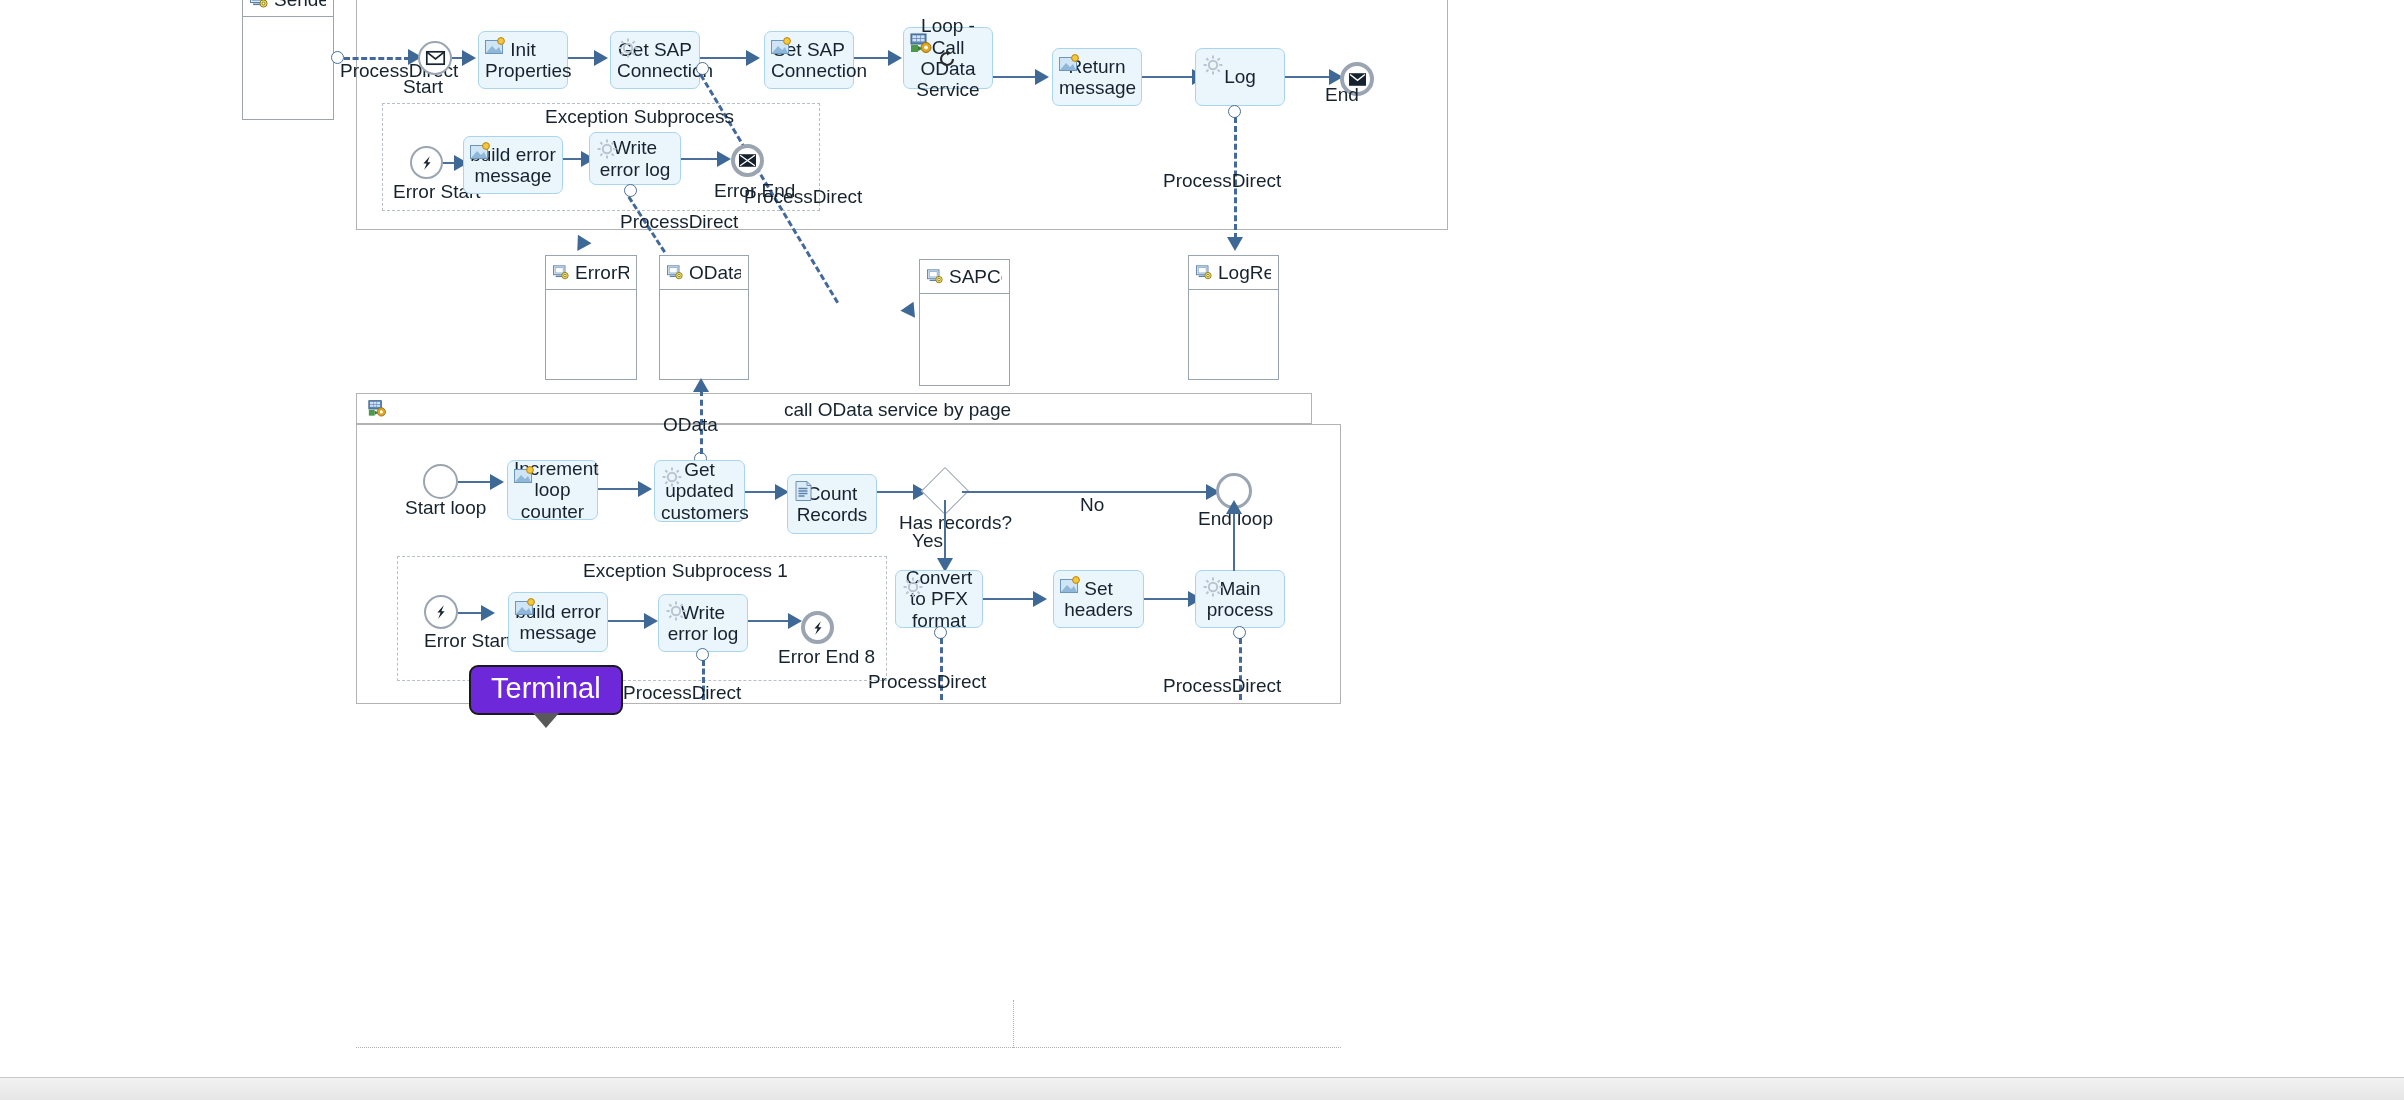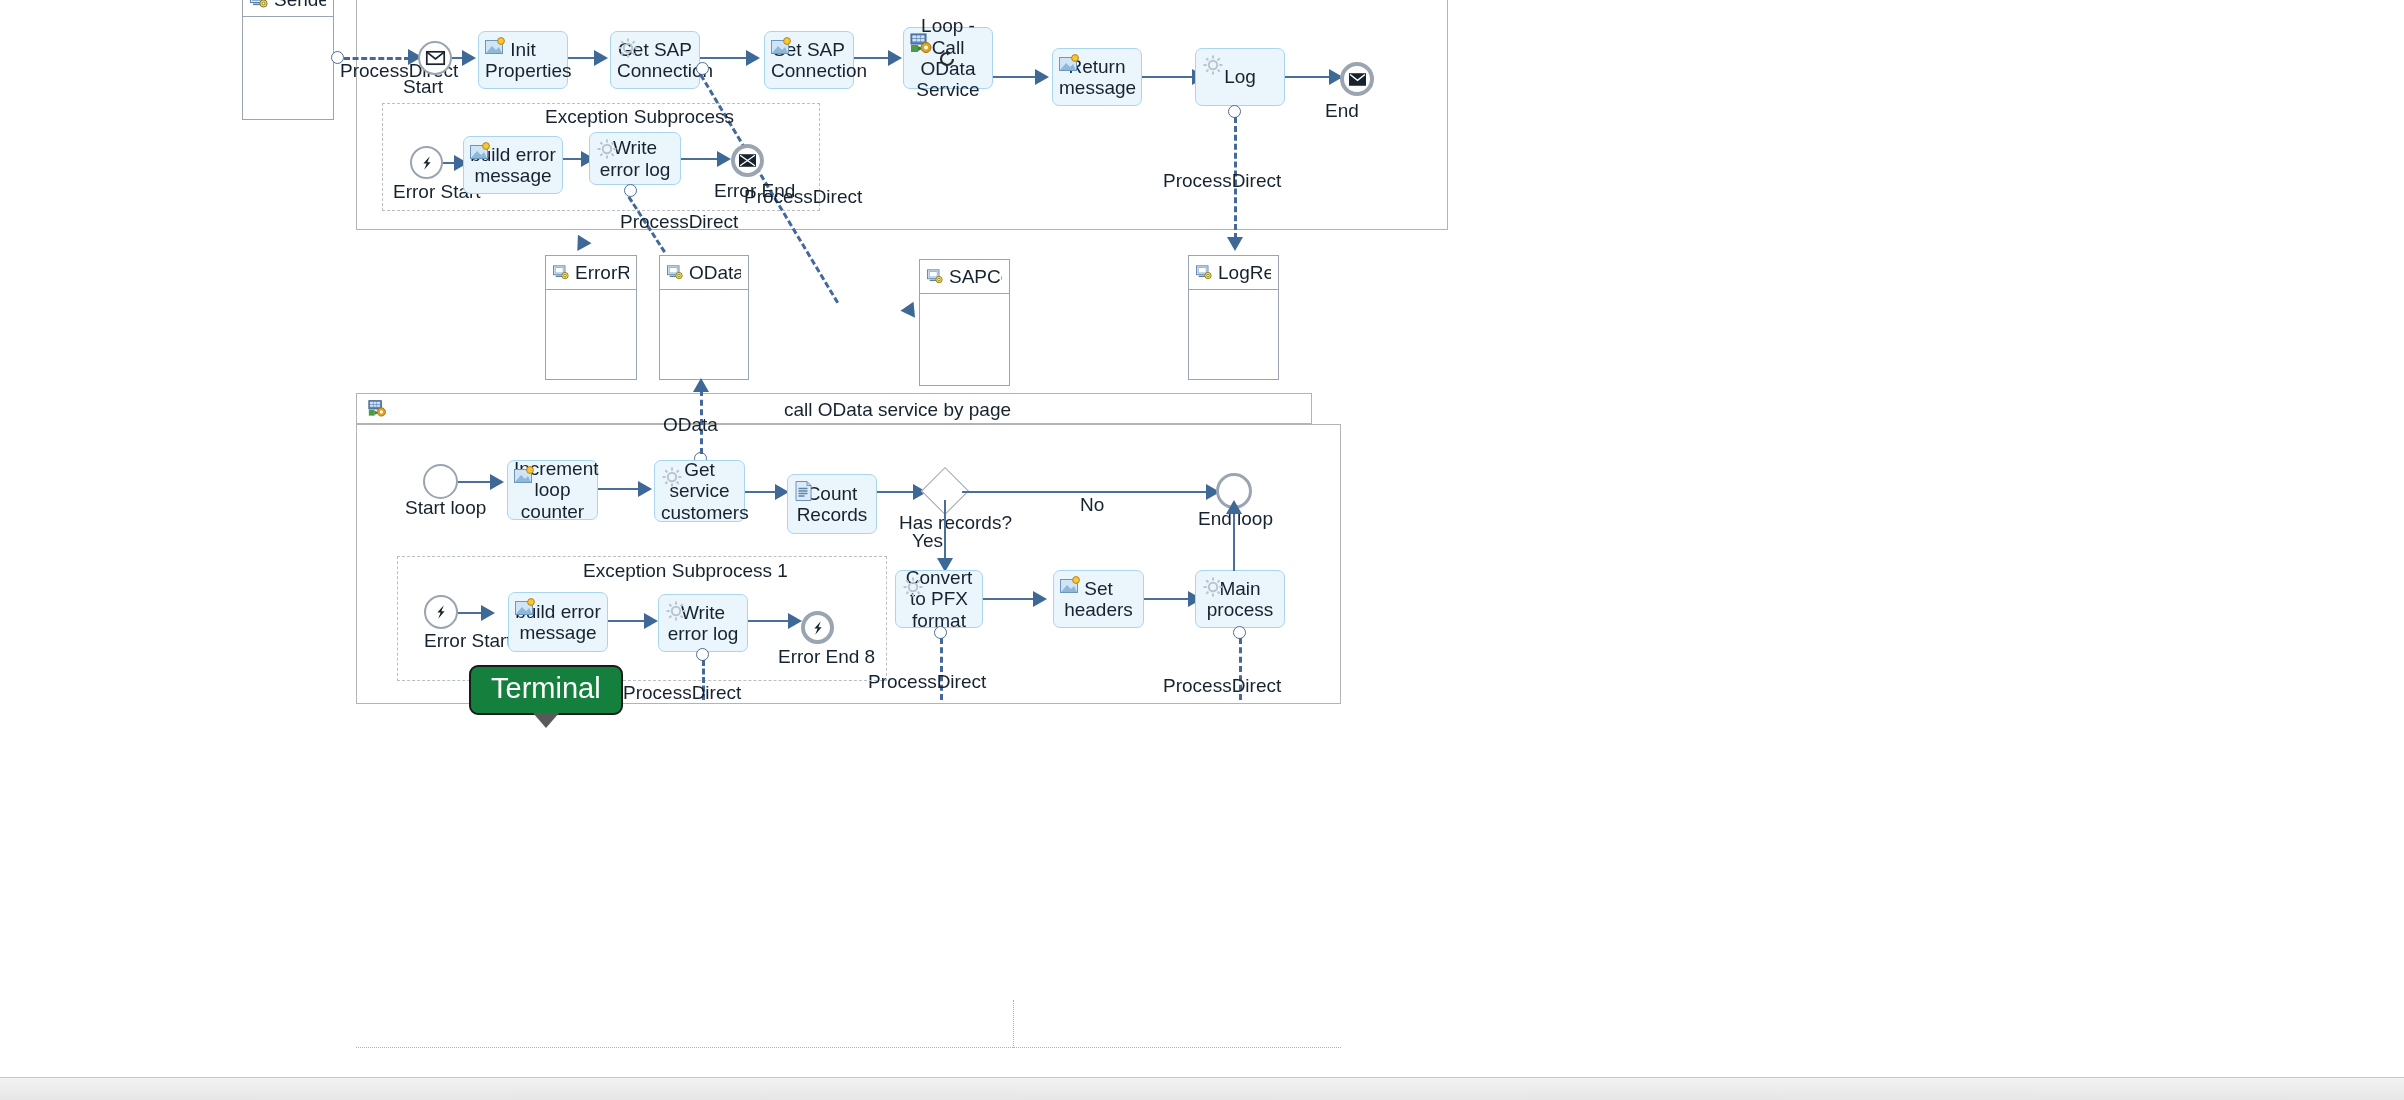--- a/index.html
+++ b/index.html
@@ -51,21 +51,21 @@
   .dash-diag{position:absolute;height:0;border-top:3px dashed #43699c;transform-origin:0 0;}
   .arrow{position:absolute;width:0;height:0;}
   .ar-r{border-top:8px solid transparent;border-bottom:8px solid transparent;border-left:14px solid #3e6896;}
   .ar-d{border-left:8px solid transparent;border-right:8px solid transparent;border-top:14px solid #3e6896;}
   .ar-u{border-left:8px solid transparent;border-right:8px solid transparent;border-bottom:14px solid #3e6896;}
   .msgdot{position:absolute;width:13px;height:13px;border:1.6px solid #4a6f9b;border-radius:50%;
           background:#fff;box-sizing:border-box;}
   .conn-label{position:absolute;font-size:19px;color:#16232e;white-space:nowrap;}
 
   
-  .tooltip{position:absolute;background:#15803d;color:#fff;border:2px solid #1a1a1a;
+  .tooltip{position:absolute;background:#6d28d9;color:#fff;border:2px solid #1a1a1a;
         border-radius:9px;font-size:29px;padding:6px 20px 8px;line-height:1.1;white-space:nowrap;}
   .tooltip .tip{position:absolute;left:50%;bottom:-15px;margin-left:-13px;width:0;height:0;
         border-left:13px solid transparent;border-right:13px solid transparent;border-top:15px solid #59595b;}
   
   .footer-strip{position:absolute;left:0;bottom:0;width:100%;height:22px;
         background:linear-gradient(#f2f2f2,#e6e6e6);border-top:1px solid #c9c9c9;}
   .dotted-h{position:absolute;height:0;border-top:1px dotted #b0b0b0;}
   .dotted-v{position:absolute;width:0;border-left:1px dotted #b0b0b0;}
   svg{display:block;overflow:visible;}
 </style>
@@ -209,21 +209,21 @@
   </div>
   <div class="ln ln-h" style="left:1285px;top:76px;width:48px;"></div>
   <div class="arrow ar-r" style="left:1329px;top:69px;"></div>
 
   <div class="event ev-thick" style="left:1340px;top:62px;width:34px;height:34px;">
     <svg width="17" height="13" viewBox="0 0 19 14">
       <rect x="0.8" y="0.8" width="17.4" height="12.4" fill="#16232e" stroke="#16232e" stroke-width="1.6"></rect>
       <path d="M1.2 1.4 L9.5 8 L17.8 1.4" fill="none" stroke="#fff" stroke-width="1.6"></path>
     </svg>
   </div>
-  <div class="ev-label" style="left:1325px;top:100px;width:64px;">End</div>
+  <div class="ev-label" style="left:1325px;top:84px;width:64px;">End</div>
 
   <div class="msgdot" style="left:1228px;top:105px;"></div>
   <div class="dash-v" style="left:1234px;top:117px;height:122px;"></div>
   <div class="arrow ar-d" style="left:1227px;top:237px;"></div>
   <div class="conn-label" style="left:1163px;top:170px;">ProcessDirect</div>
 
   <div class="subproc" style="left:382px;top:103px;width:438px;height:108px;"></div>
   <div class="subproc-title" style="left:545px;top:106px;">Exception Subprocess</div>
 
   <div class="event ev-thin" style="left:410px;top:146px;width:33px;height:33px;">
@@ -392,21 +392,21 @@
 
   <div class="task" style="left:654px;top:460px;width:91px;height:62px;">
     <span class="task-icon">
       <svg width="22" height="22" viewBox="0 0 22 22">
         <g fill="none" stroke="#b8c5cf" stroke-width="2">
           <circle cx="11" cy="11" r="4.2"></circle>
           <path d="M11 1.6v3M11 17.4v3M1.6 11h3M17.4 11h3M4.3 4.3l2.1 2.1M15.6 15.6l2.1 2.1M17.7 4.3l-2.1 2.1M6.4 15.6l-2.1 2.1"></path>
         </g>
       </svg>
     </span>
-    <span class="tlabel">Get service customers</span>
+    <span class="tlabel">Get updated customers</span>
   </div>
 
   <div class="ln ln-h" style="left:745px;top:491px;width:32px;"></div>
   <div class="arrow ar-r" style="left:775px;top:484px;"></div>
 
   <div class="task" style="left:787px;top:474px;width:90px;height:60px;">
     <span class="task-icon">
       <svg width="20" height="22" viewBox="0 0 20 22">
         <path d="M2 1.5 h11 l4 4 v15 h-15 z" fill="#dceaf7" stroke="#6d92b6"></path>
         <path d="M13 1.5 v4 h4" fill="none" stroke="#6d92b6"></path>

